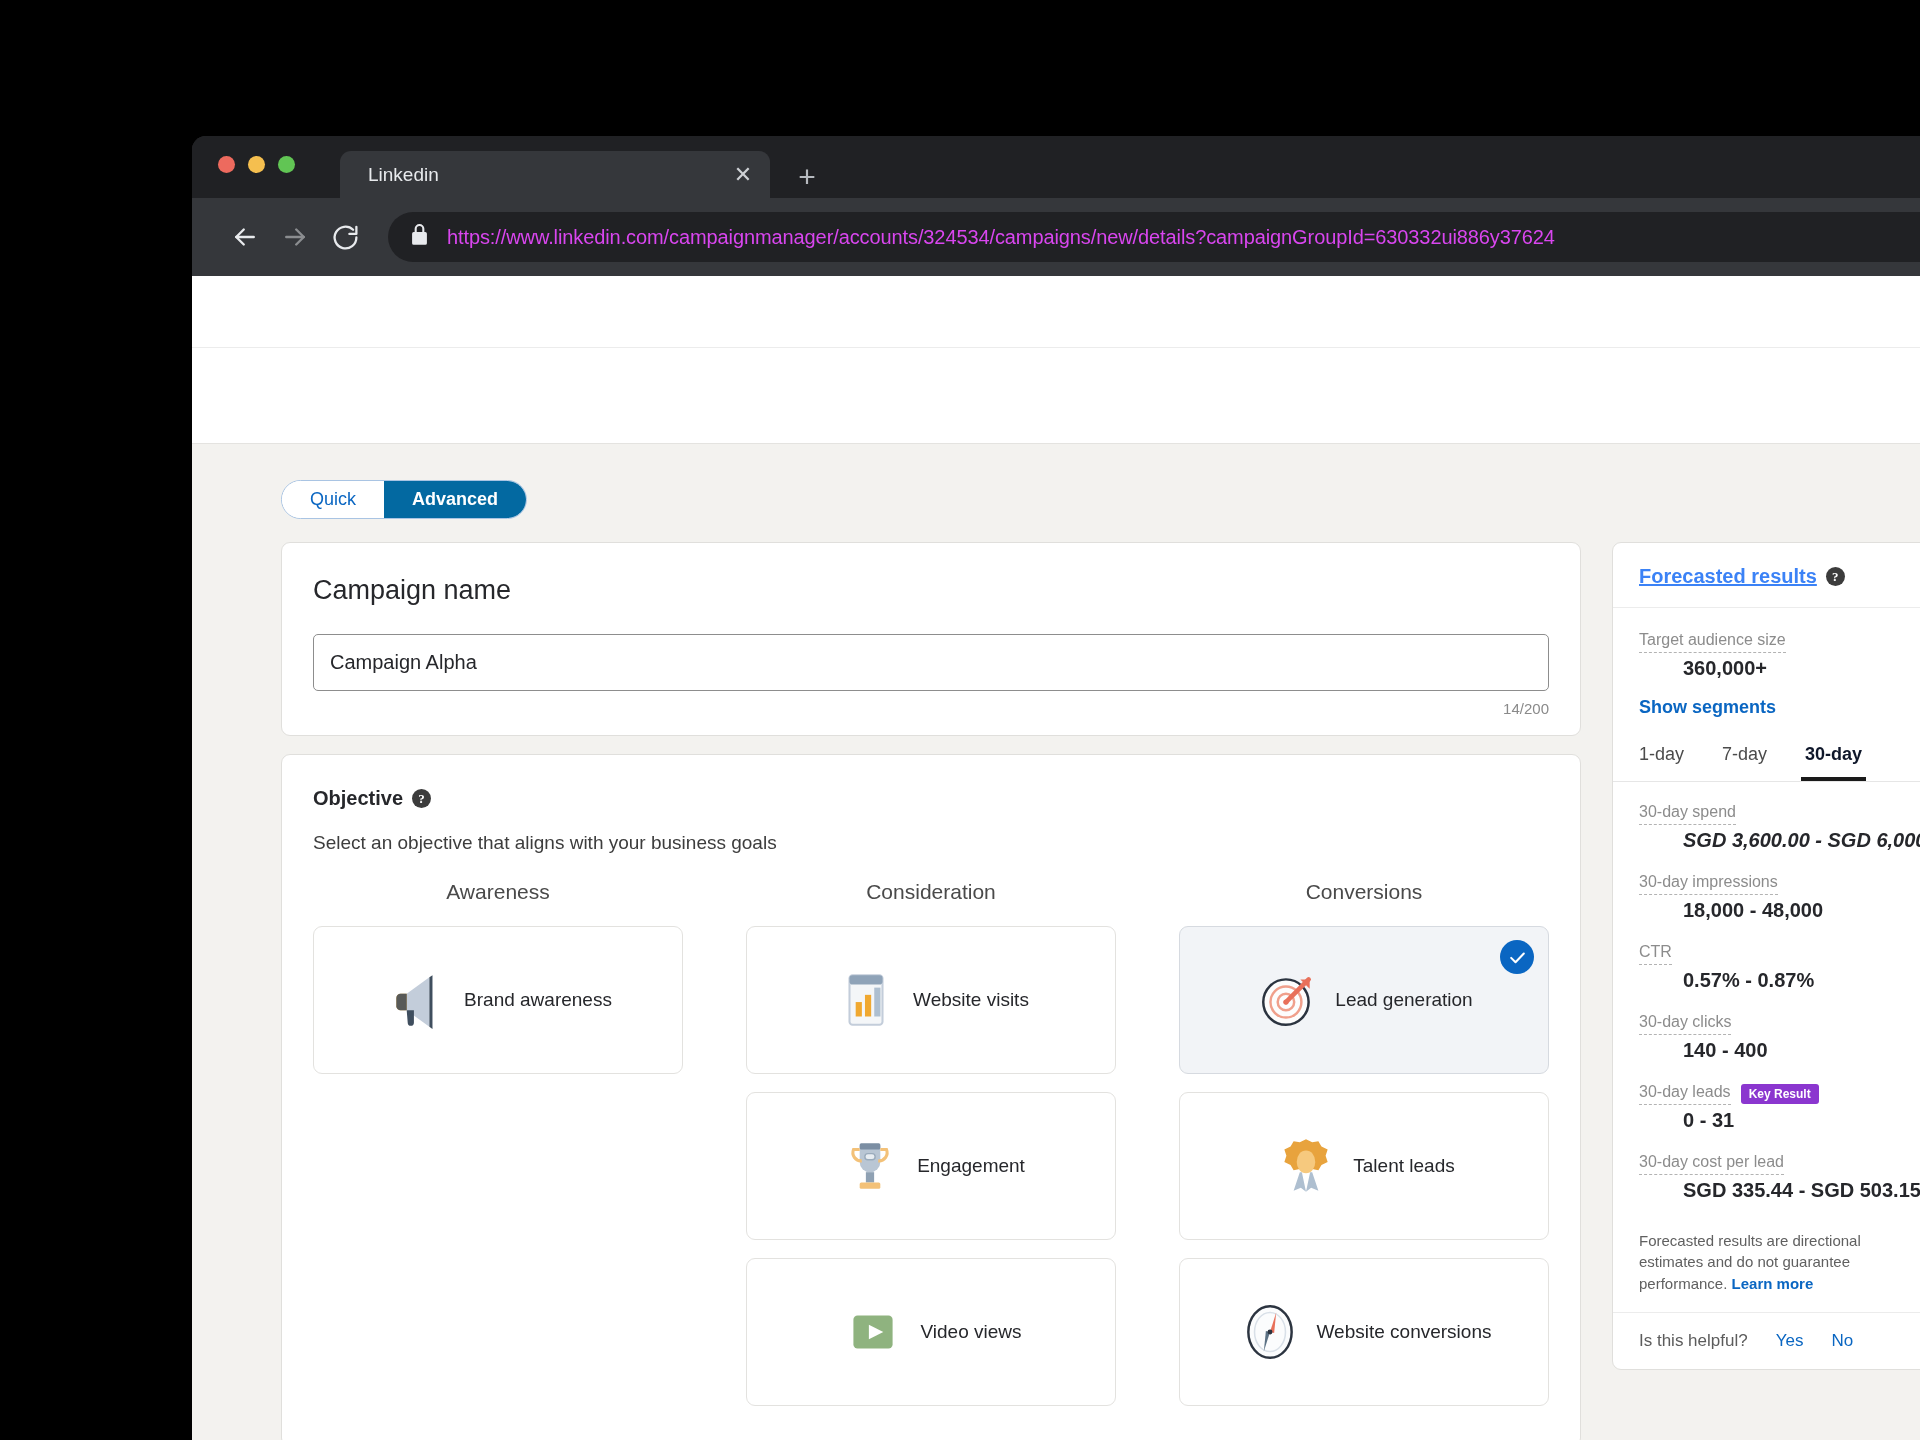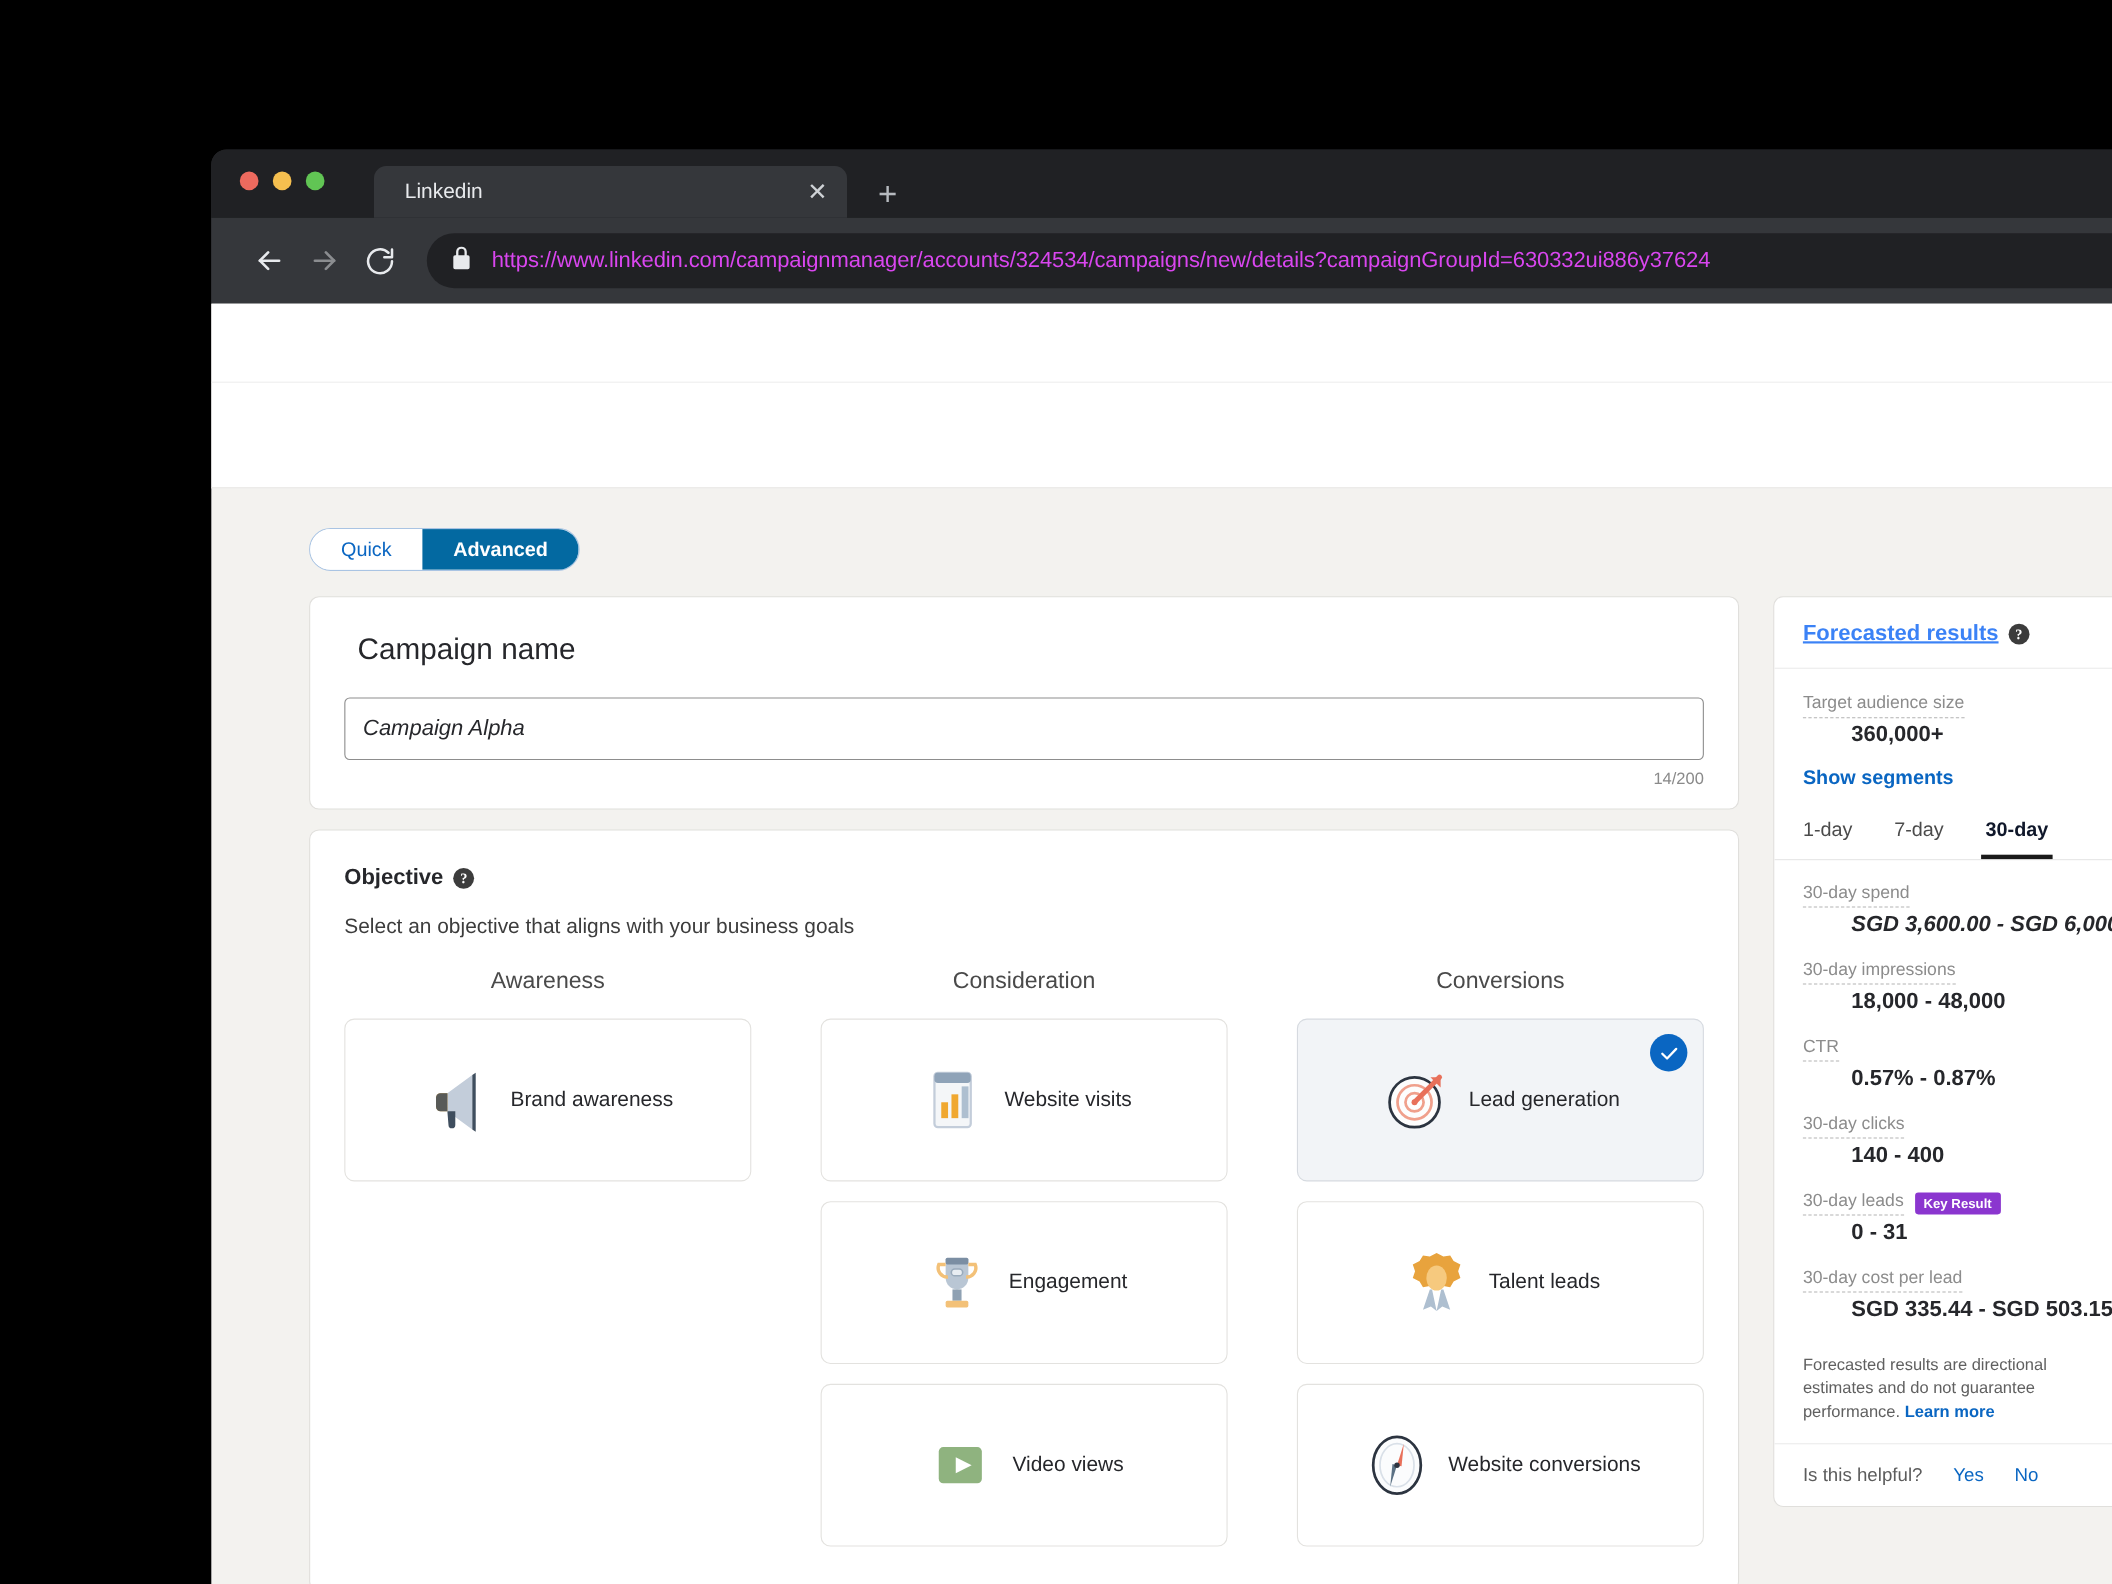--- a/index.html
+++ b/index.html
@@ -171,34 +171,32 @@
     border: 1px solid #e0dfdc;
     border-radius: 9px;
     margin-bottom: 18px;
   }
   #campaign-name-card { padding: 32px 31px 18px 31px; }
   #campaign-name-label {
     font-size: 27px;
     color: #26272b;
     font-weight: 400;
     margin-bottom: 28px;
-    margin-left: 12px;
   }
   #campaign-name-input {
     width: 100%;
     height: 57px;
     border: 1px solid #8d8d8d;
     border-radius: 5px;
     font-size: 20px;
     color: #26272b;
     padding: 0 16px;
     font-family: "Liberation Sans", sans-serif;
     background: #fff;
     outline: none;
-    font-style: italic;
   }
   #campaign-name-counter {
     text-align: right;
     font-size: 15px;
     color: #8a8a8a;
     margin-top: 9px;
   }
 
   
   #objective-card { padding: 32px 31px 40px 31px; }

